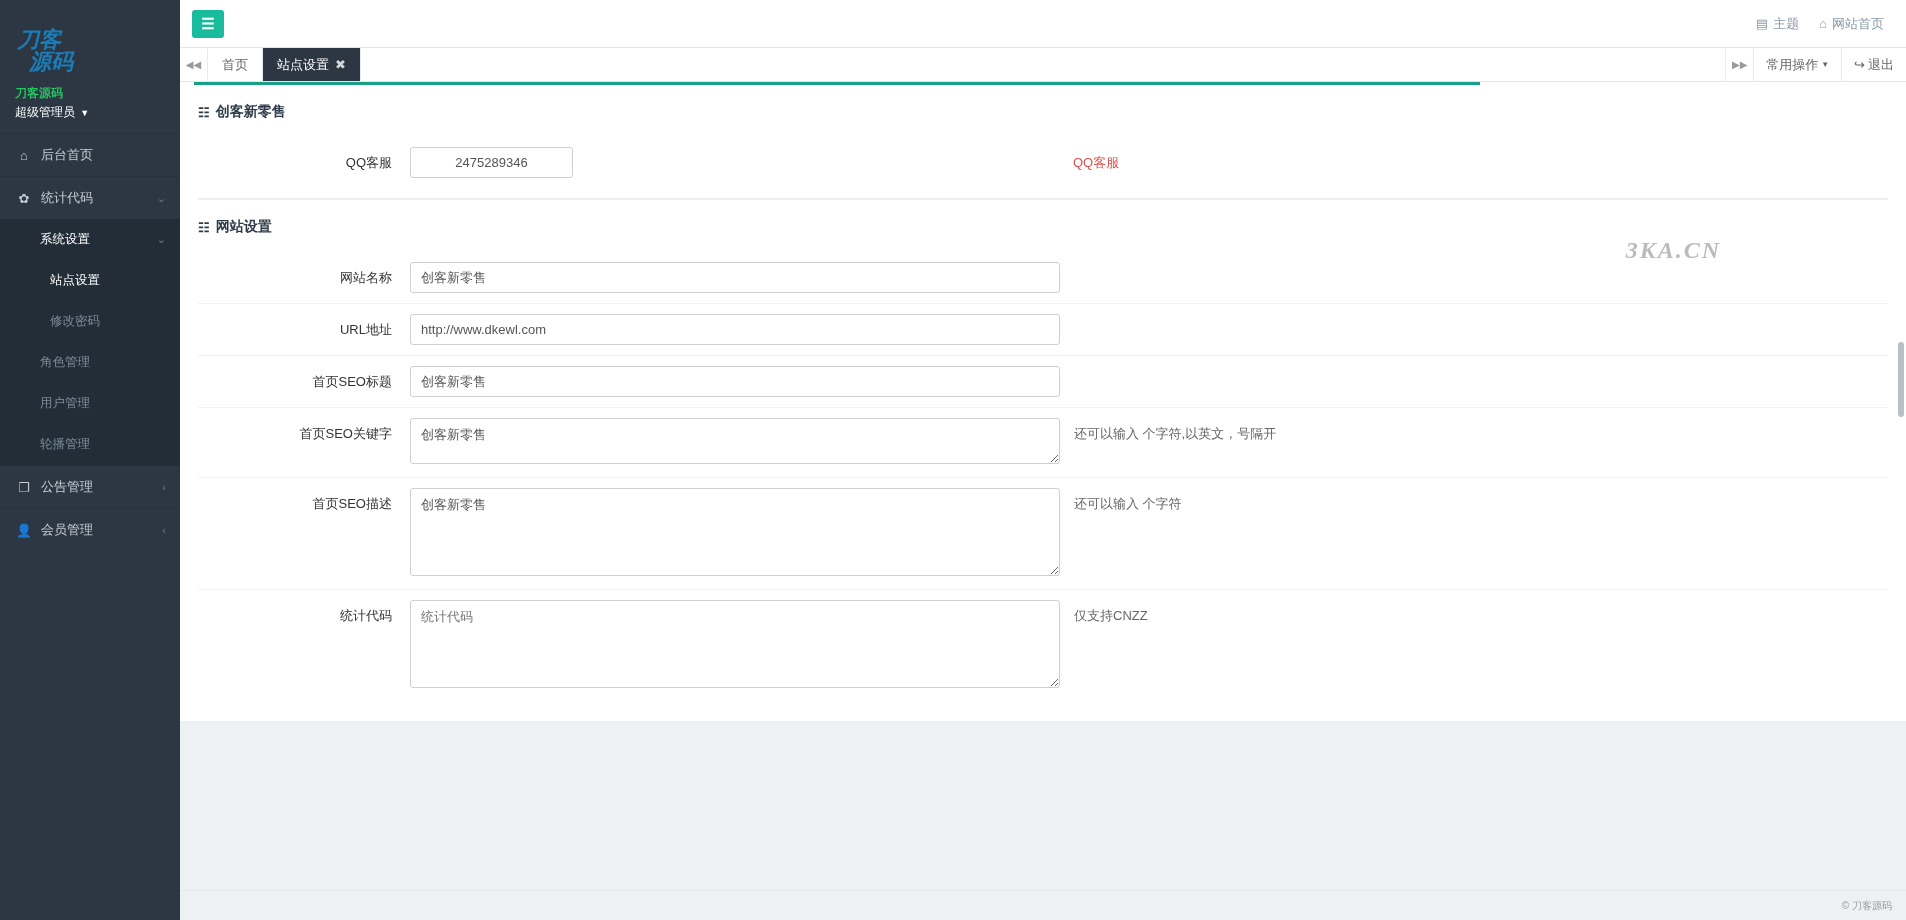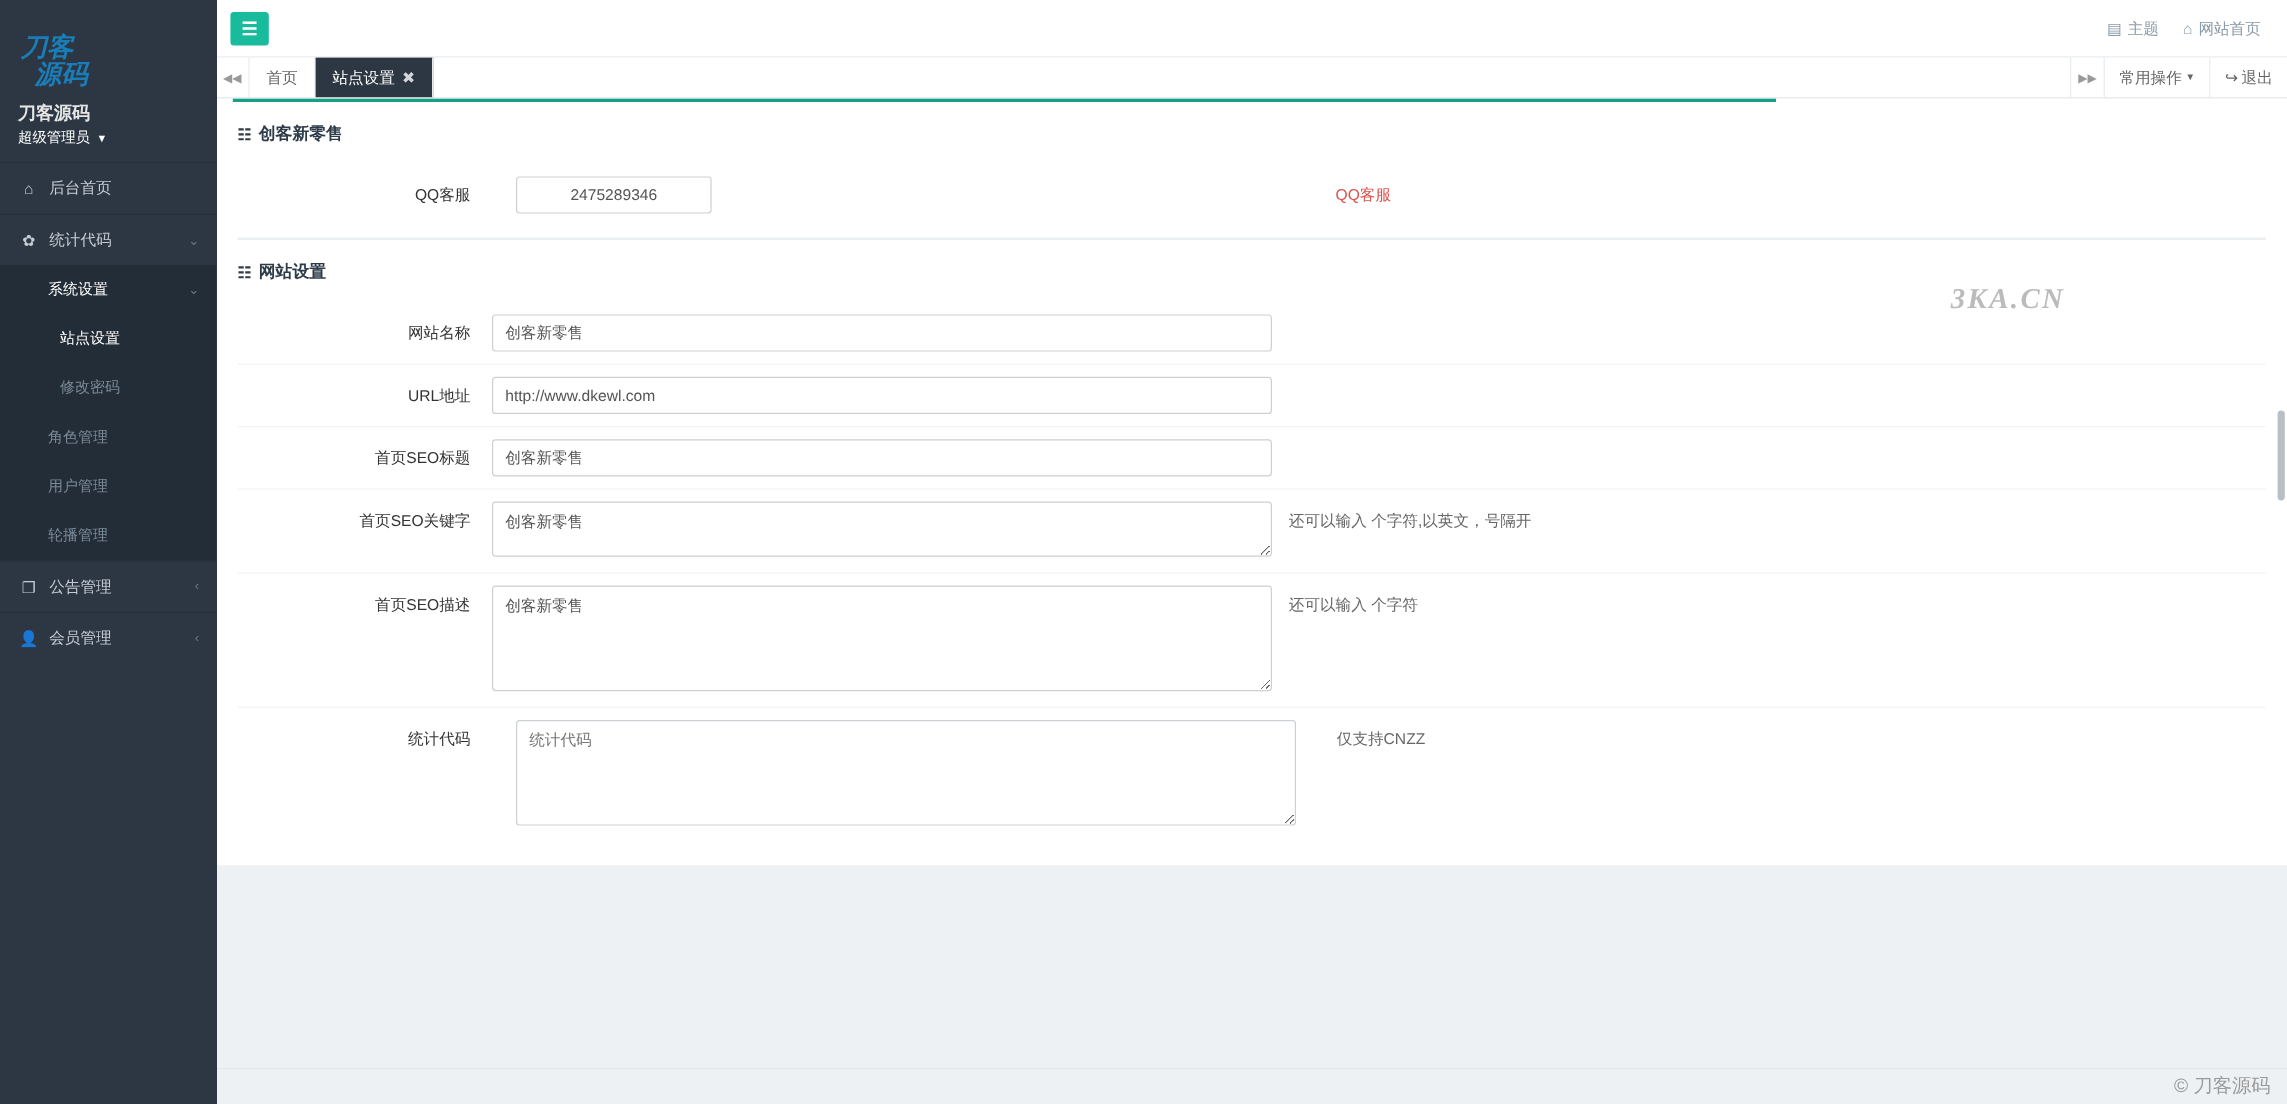--- a/index.html
+++ b/index.html
@@ -21,22 +21,22 @@
       z-index: 100;
       overflow-y: auto;
     }
     .sidebar-logo {
       padding: 25px 15px 10px;
       text-align: left;
     }
     .sidebar-logo svg { display: block; }
     .sidebar-brand {
       padding: 2px 15px 2px;
-      color: #e5e5e5;
-      font-size: 15px;
+      color: #22c55e;
+      font-size: 12px;
       font-weight: bold;
     }
     .sidebar-role {
       padding: 0 15px 12px;
       color: #ffffff;
       font-size: 12px;
       cursor: pointer;
     }
     .sidebar-role .caret { font-size: 9px; margin-left: 2px; }
     .nav-item {
@@ -168,21 +168,21 @@
       font-weight: bold;
       margin-bottom: 16px;
     }
     .section-title .ic { margin-right: 6px; font-size: 13px; }
     .form-row {
       display: flex;
       align-items: flex-start;
       padding: 10px 0;
       border-bottom: 1px solid #f0f2f4;
     }
-    .form-row:last-child { border-bottom: none; gap: 20px; }
+    .form-row:last-child { border-bottom: none; }
     .form-label {
       width: 212px;
       text-align: right;
       padding-right: 18px;
       padding-top: 7px;
       color: #333;
       font-size: 13px;
       flex-shrink: 0;
     }
     .form-control-wrap { width: 650px; flex-shrink: 0; }
@@ -232,21 +232,21 @@
       bottom: 0;
       left: 180px;
       right: 0;
       height: 30px;
       background: #eef1f3;
       display: flex;
       align-items: center;
       justify-content: flex-end;
       padding: 0 14px;
       color: #999;
-      font-size: 16px;
+      font-size: 10px;
       border-top: 1px solid #e4e8eb;
     }
     
     .content-scrollbar {
       position: absolute;
       right: 2px;
       top: 260px;
       width: 6px;
       height: 75px;
       background: #b8bfc5;

